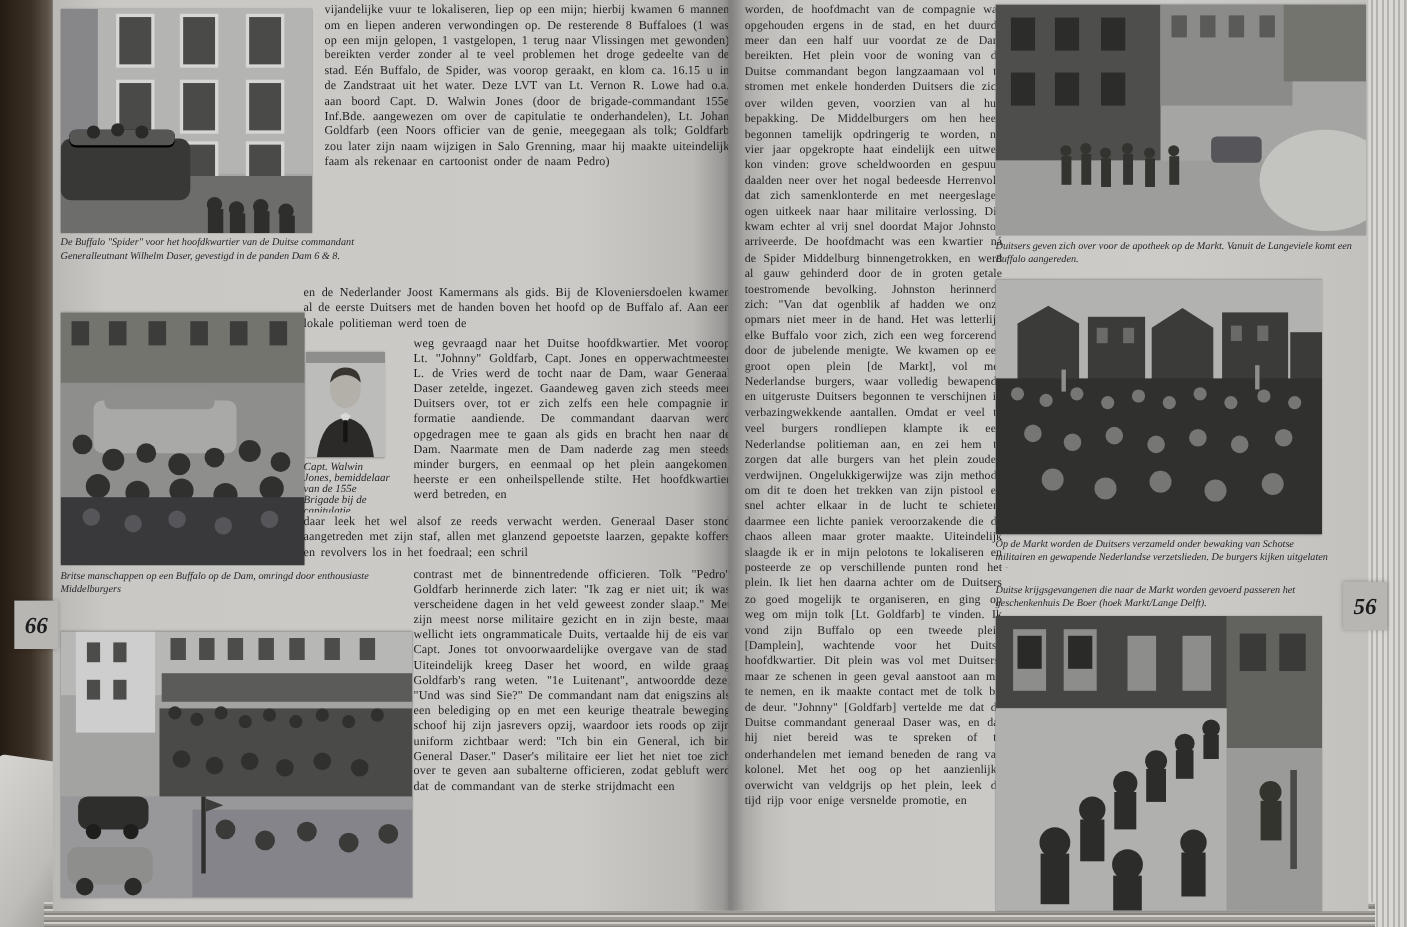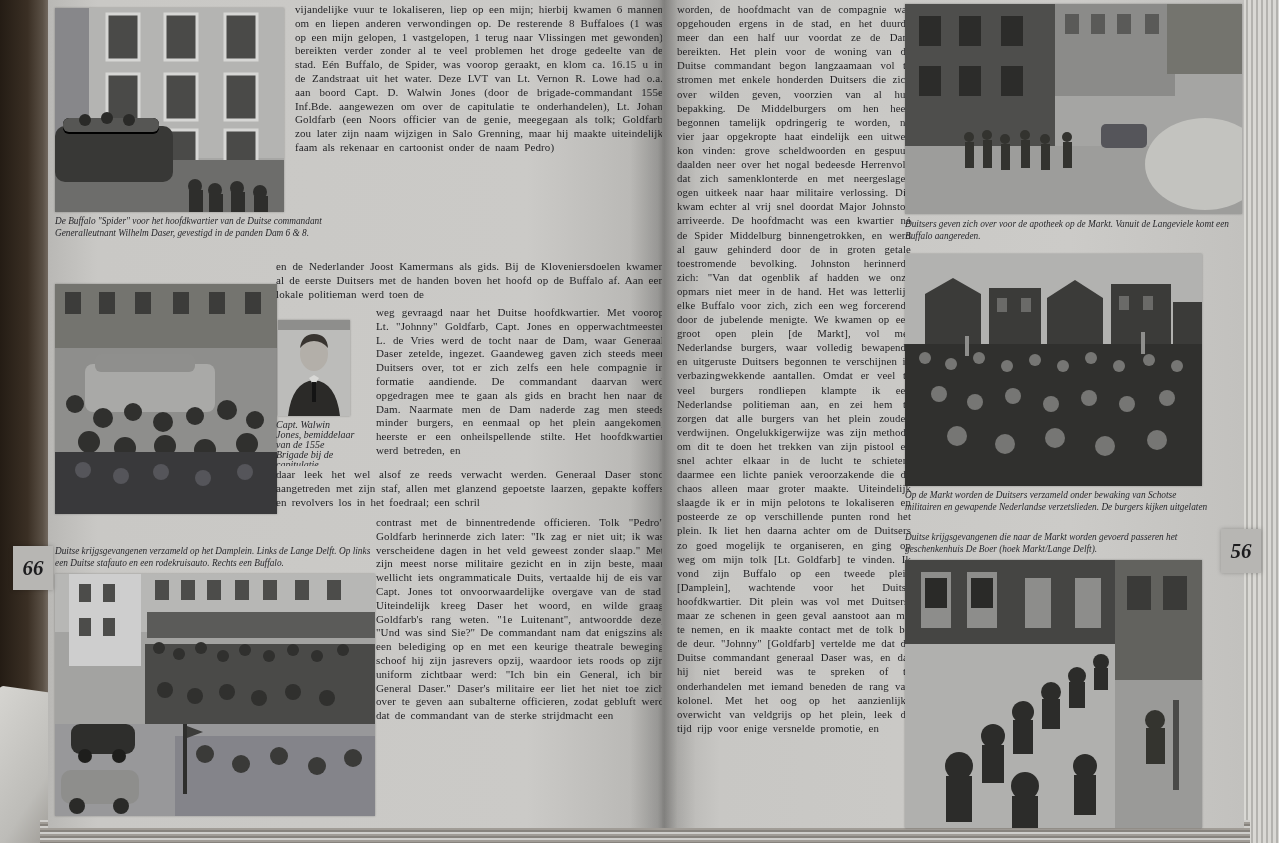--- a/index.html
+++ b/index.html
@@ -118,21 +118,21 @@
         <g fill="#55555a">
             <circle cx="28" cy="186" r="8"></circle>
             <circle cx="66" cy="192" r="8"></circle>
             <circle cx="106" cy="188" r="8"></circle>
             <circle cx="148" cy="194" r="8"></circle>
             <circle cx="190" cy="188" r="8"></circle>
           </g>
       </svg>
     </div>
 
-    <div class="caption" style="left:7px;top:546px;width:322px;height:26px;">Duitse krijgsgevangenen verzameld op het Damplein. Links de Lange Delft. Op links een Duitse stafauto en een rodekruisauto. Rechts een Buffalo.</div>
+    <div class="caption" style="left:7px;top:519px;width:302px;height:24px;">Britse manschappen op een Buffalo op de Dam, omringd door enthousiaste Middelburgers</div>
 
     <div class="photo" style="left:7px;top:574px;width:320px;height:242px;">
       <svg viewBox="0 0 320 242" preserveAspectRatio="none">
         <rect x="0" y="0" width="320" height="242" fill="#a3a3a1"></rect>
         <rect x="0" y="0" width="320" height="58" fill="#b7b7b5"></rect>
         <rect x="14" y="0" width="72" height="92" fill="#cecece"></rect>
         <g fill="#4c4c4a">
           <rect x="24" y="10" width="12" height="18"></rect>
             <rect x="48" y="10" width="12" height="18"></rect>
             <rect x="24" y="44" width="12" height="18"></rect>

